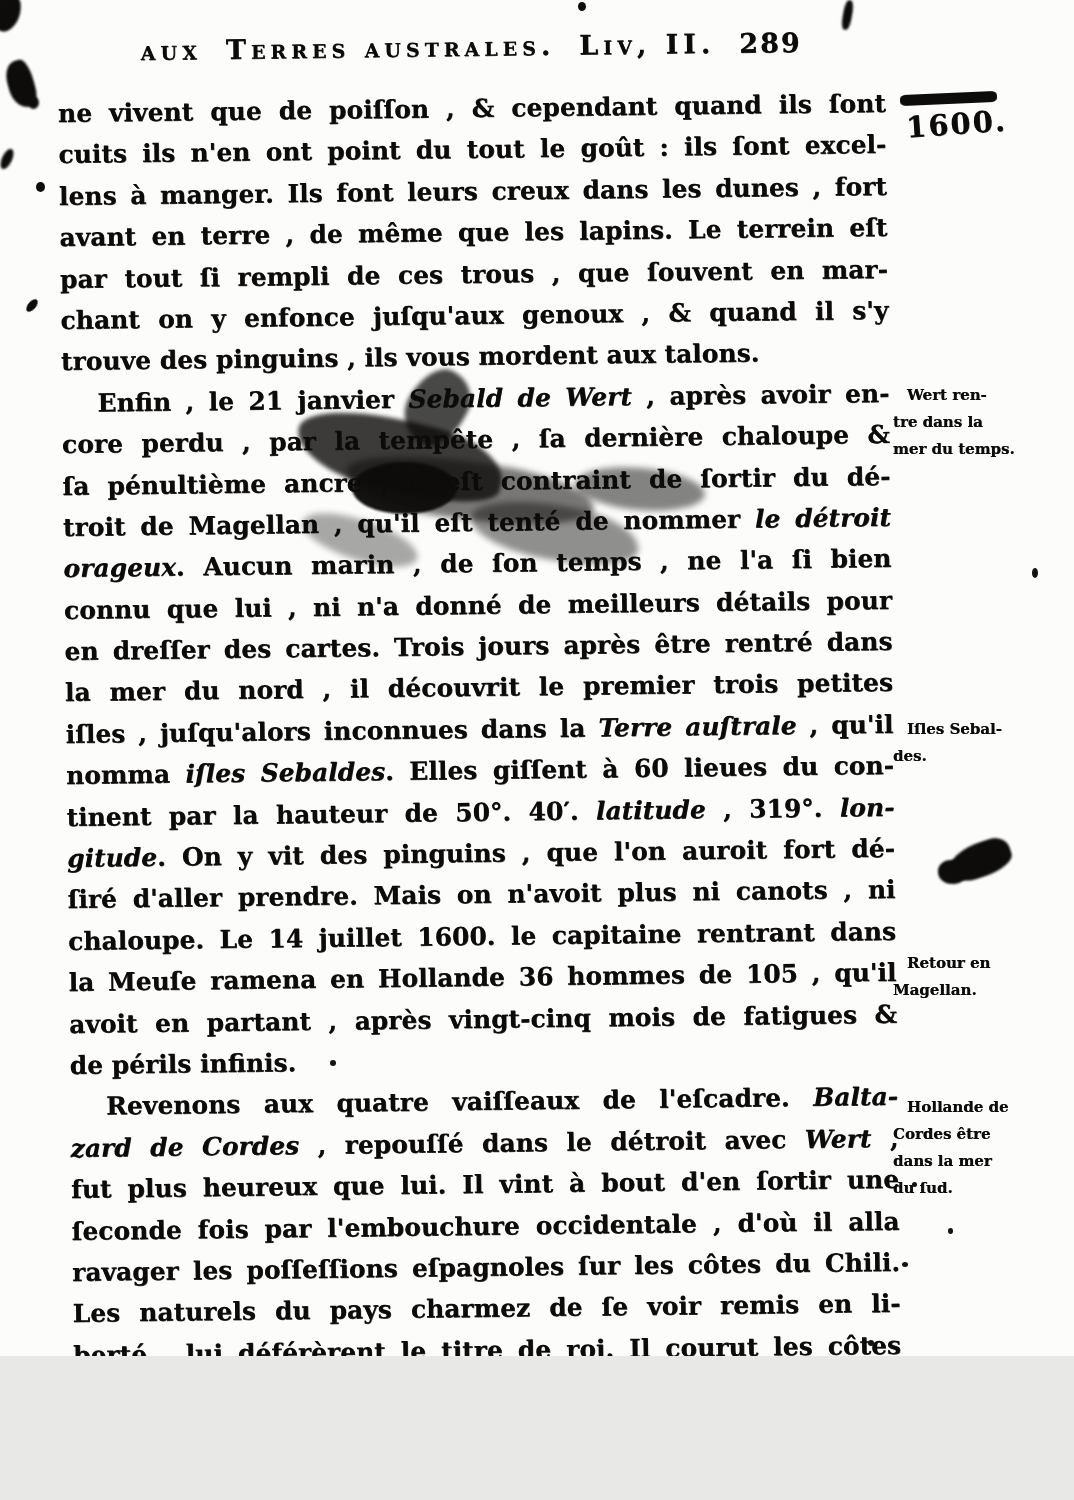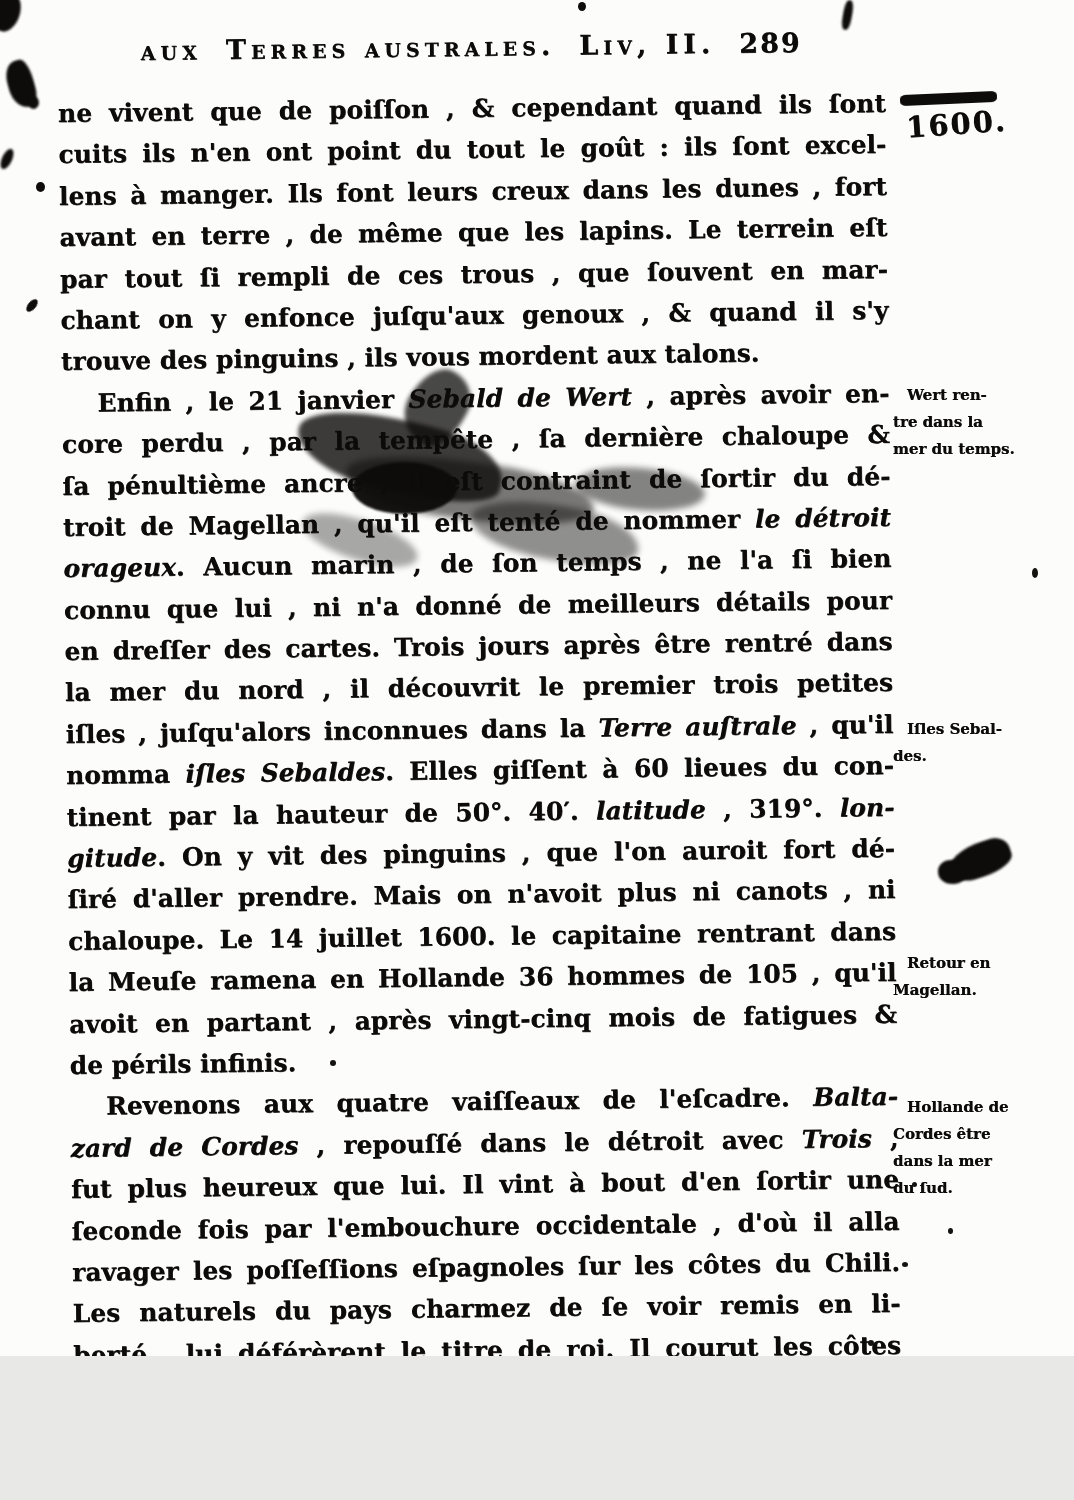--- a/index.html
+++ b/index.html
@@ -98,21 +98,21 @@
         <div class="line"><span>iſles , juſqu'alors inconnues dans la </span><span class="it">Terre auſtrale</span><span> , qu'il</span></div>
         <div class="line"><span>nomma </span><span class="it">iſles Sebaldes</span><span>. Elles giſſent à 60 lieues du con-</span></div>
         <div class="line"><span>tinent par la hauteur de 50°. 40′. </span><span class="it">latitude</span><span> , 319°. </span><span class="it">lon-</span></div>
         <div class="line"><span class="it">gitude</span><span>. On y vit des pinguins , que l'on auroit fort dé-</span></div>
         <div class="line"><span>ſiré d'aller prendre. Mais on n'avoit plus ni canots , ni</span></div>
         <div class="line"><span>chaloupe. Le 14 juillet 1600. le capitaine rentrant dans</span></div>
         <div class="line"><span>la Meuſe ramena en Hollande 36 hommes de 105 , qu'il</span></div>
         <div class="line"><span>avoit en partant , après vingt-cinq mois de fatigues &amp;</span></div>
         <div class="line last"><span>de périls infinis.</span></div>
         <div class="line indent"><span>Revenons aux quatre vaiſſeaux de l'eſcadre. </span><span class="it">Balta-</span></div>
-        <div class="line"><span class="it">zard de Cordes</span><span> , repouſſé dans le détroit avec </span><span class="it">Trois</span><span> ,</span></div>
+        <div class="line"><span class="it">zard de Cordes</span><span> , repouſſé dans le détroit avec </span><span class="it">Wert</span><span> ,</span></div>
         <div class="line"><span>fut plus heureux que lui. Il vint à bout d'en ſortir une</span></div>
         <div class="line"><span>ſeconde fois par l'embouchure occidentale , d'où il alla</span></div>
         <div class="line"><span>ravager les poſſeſſions eſpagnoles ſur les côtes du Chili.</span></div>
         <div class="line"><span>Les naturels du pays charmez de ſe voir remis en li-</span></div>
         <div class="line"><span>berté , lui déférèrent le titre de roi. Il courut les côtes</span></div>
       </div>
 
     <div class="signature">Oo</div>
   </div>
 

